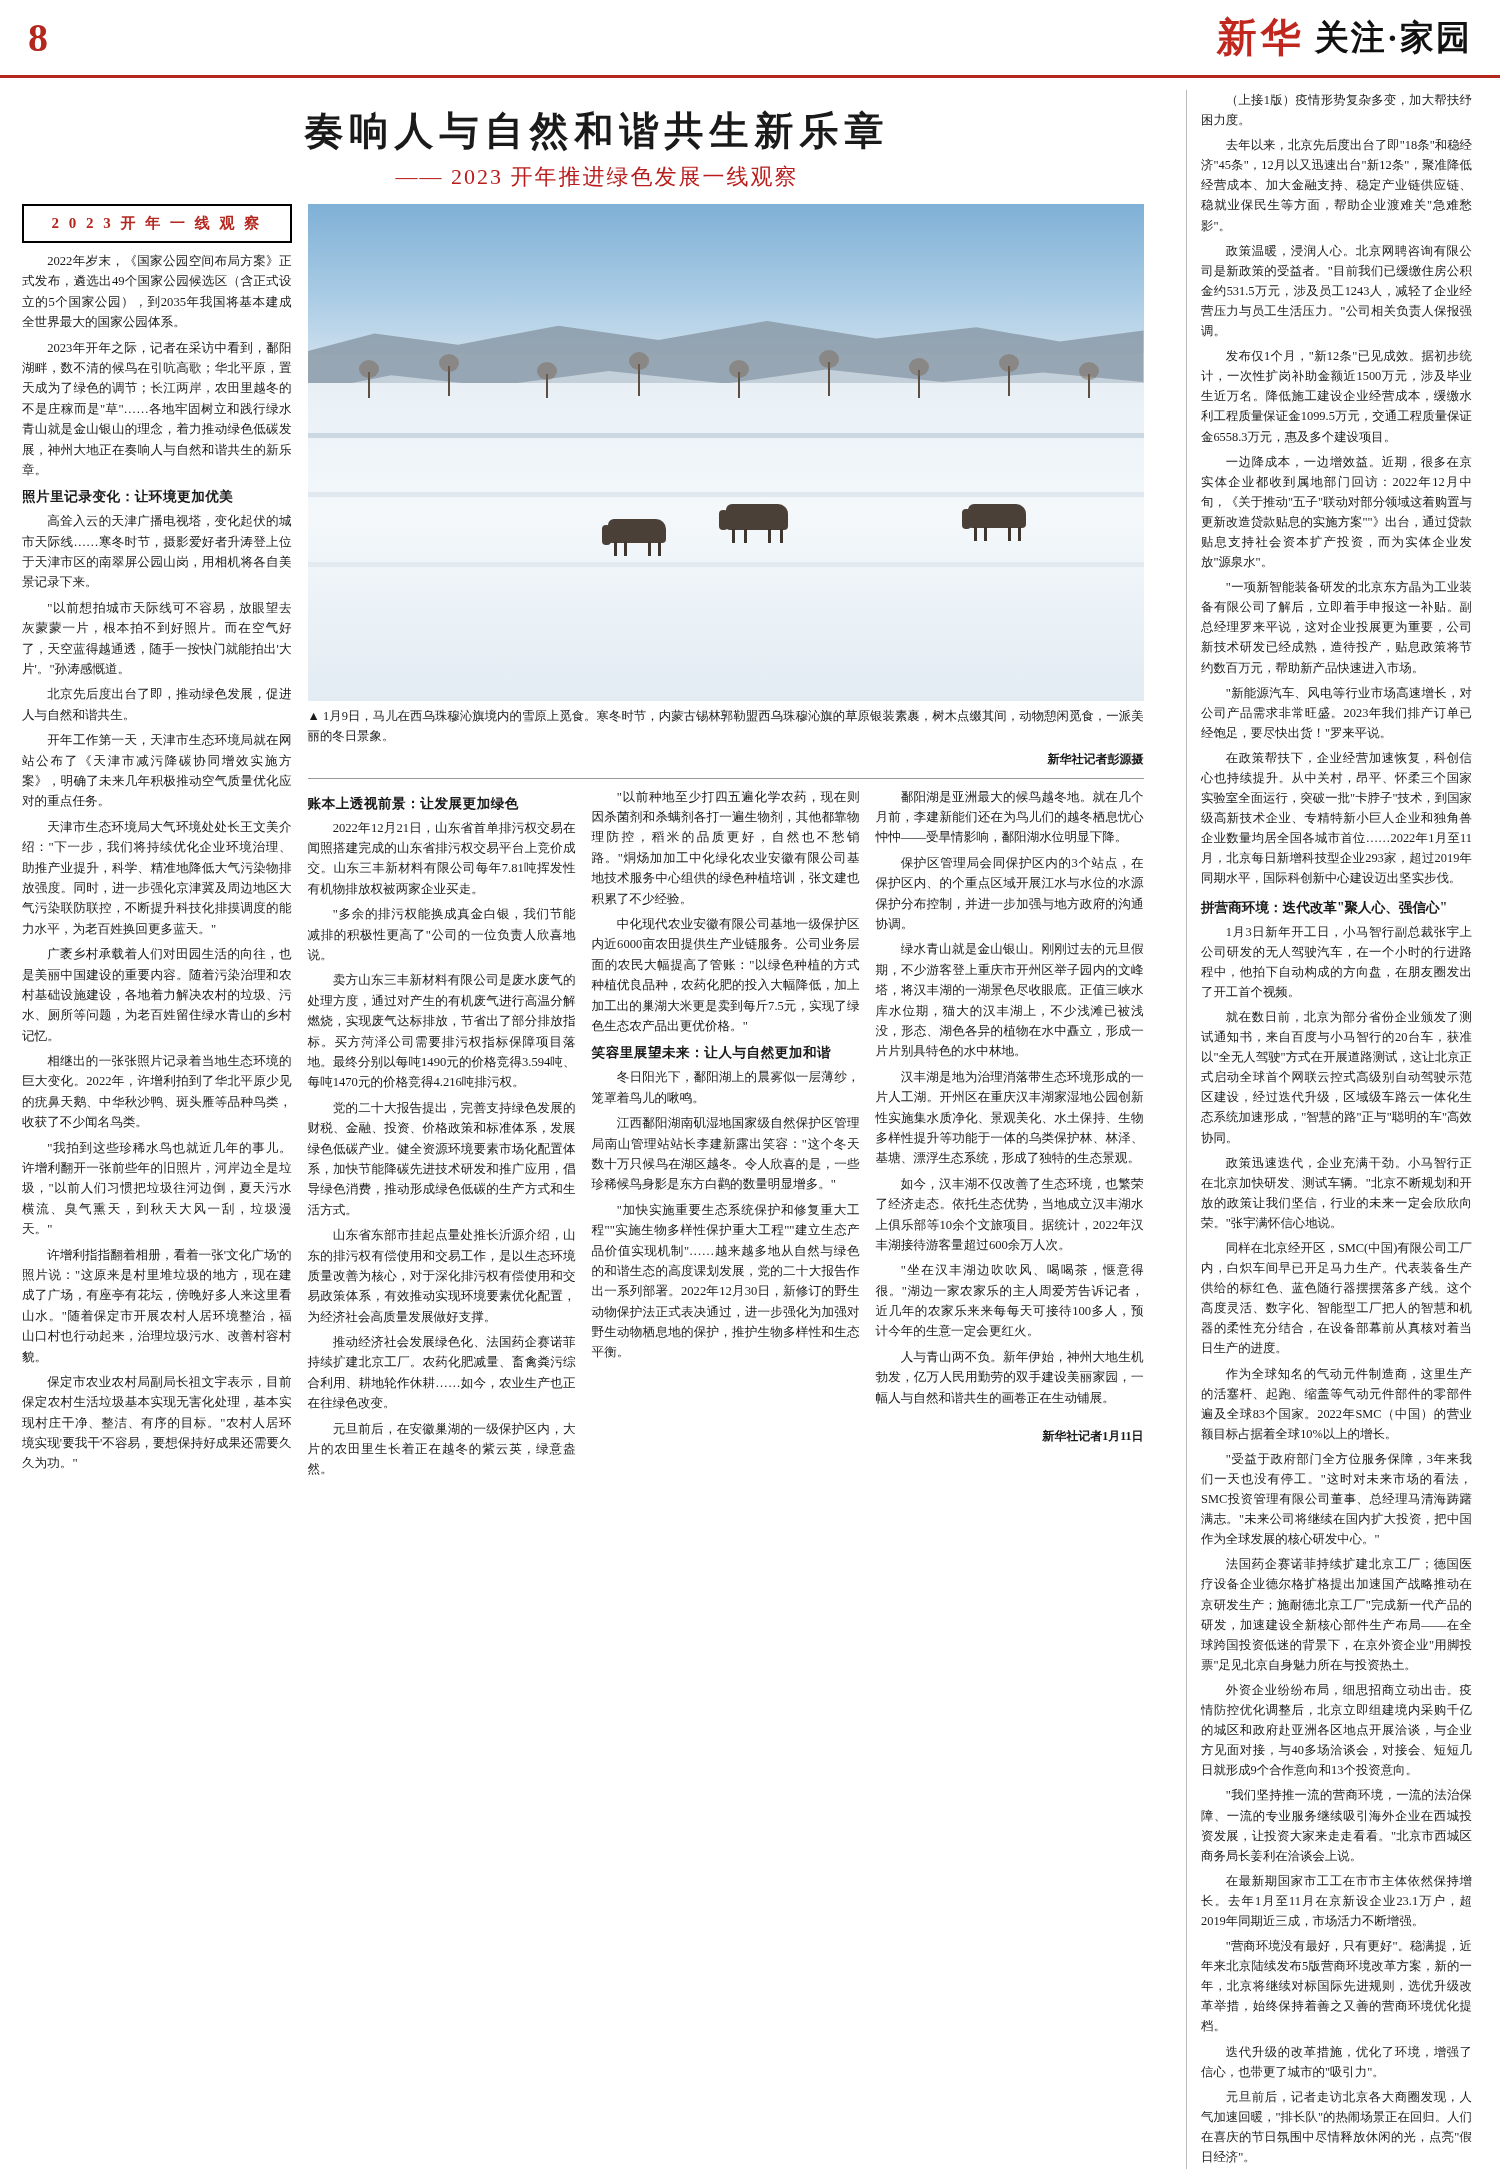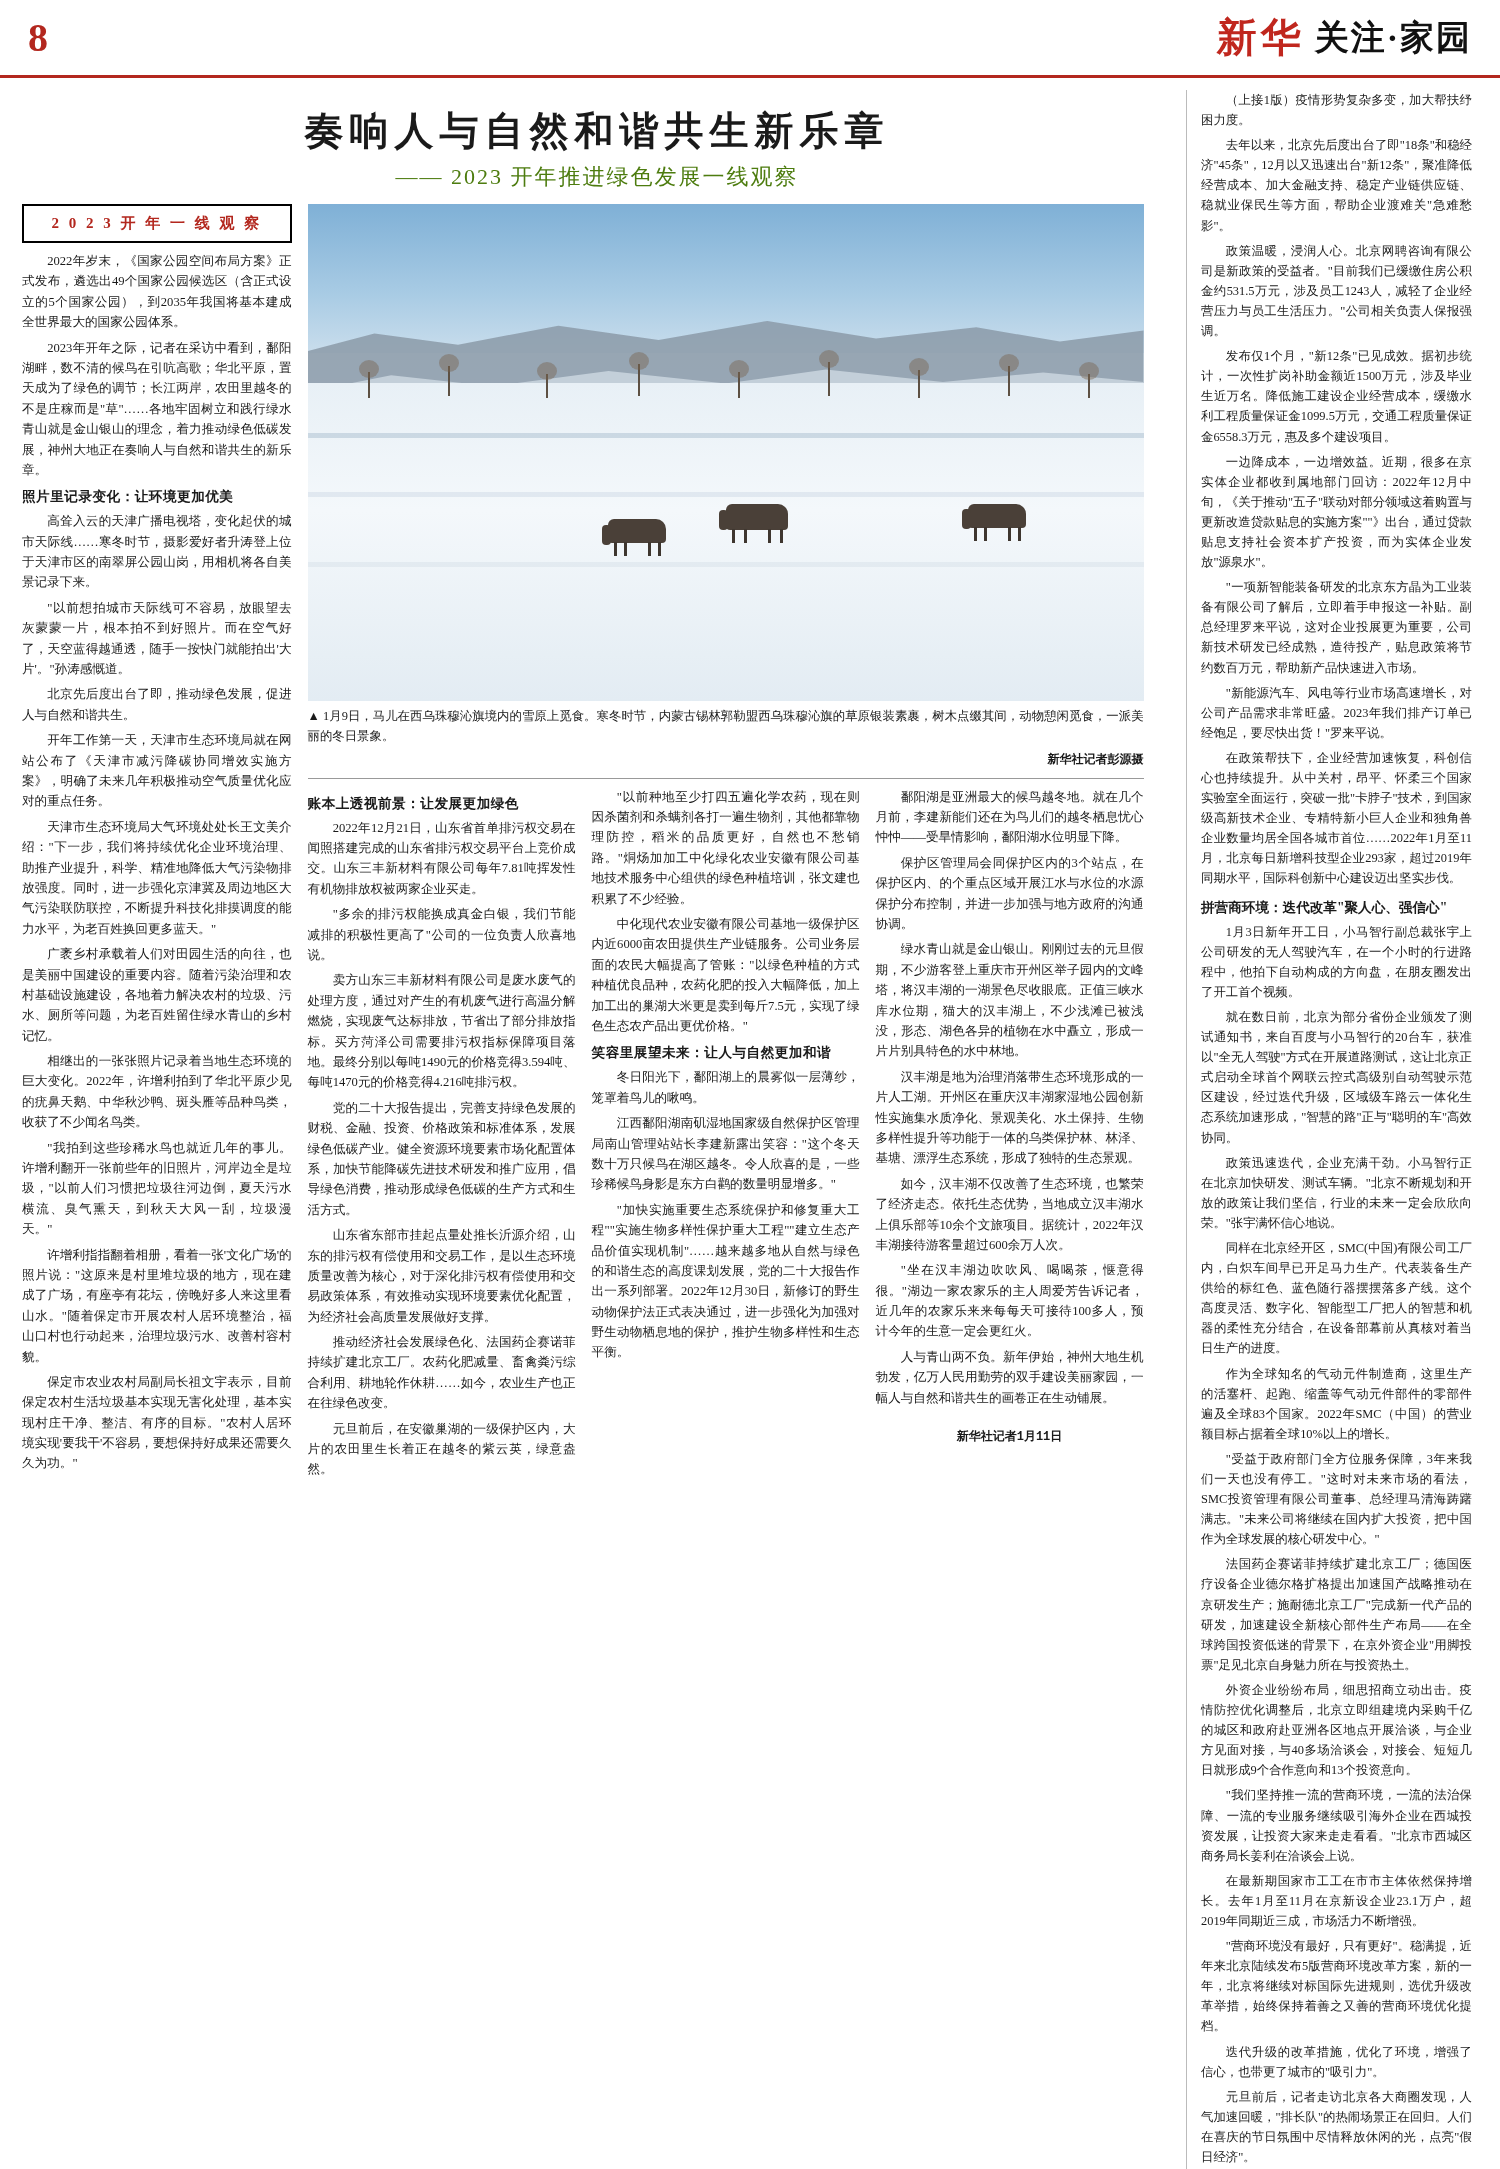--- a/index.html
+++ b/index.html
@@ -103,21 +103,21 @@
     font-weight: bold;
     letter-spacing: 6px;
     margin: 14px 0 4px 0;
     font-family: "DejaVu Serif", serif;
   }
   .subheadline {
     text-align: center;
     font-size: 22px;
     letter-spacing: 2px;
     margin-bottom: 12px;
-    color: #4d7c0f;
+    color: #b91c1c;
   }
 
   .col-flex {
     display: flex;
     gap: 16px;
   }
   .col {
     width: 270px;
   }
   .col.narrow { width: 268px; }
@@ -140,24 +140,23 @@
     text-indent: 2em;
   }
   .subhead {
     font-size: 13.6px;
     font-weight: bold;
     margin: 8px 0 5px 0;
     letter-spacing: 0.5px;
   }
   .byline {
     font-size: 12px;
-    text-align: center;
+    text-align: right;
     margin: 20px 0 6px 0;
     font-weight: bold;
-    font-family: Liberation Mono, monospace;
   }
 
   
   .photo-wrap { width: 836px; }
   .photo {
     width: 836px;
     height: 497px;
     position: relative;
     overflow: hidden;
     background: linear-gradient(#9cc3e0 0%, #b9d6ea 16%, #dce9f2 30%, #e9f1f7 50%, #eef3f7 100%);

